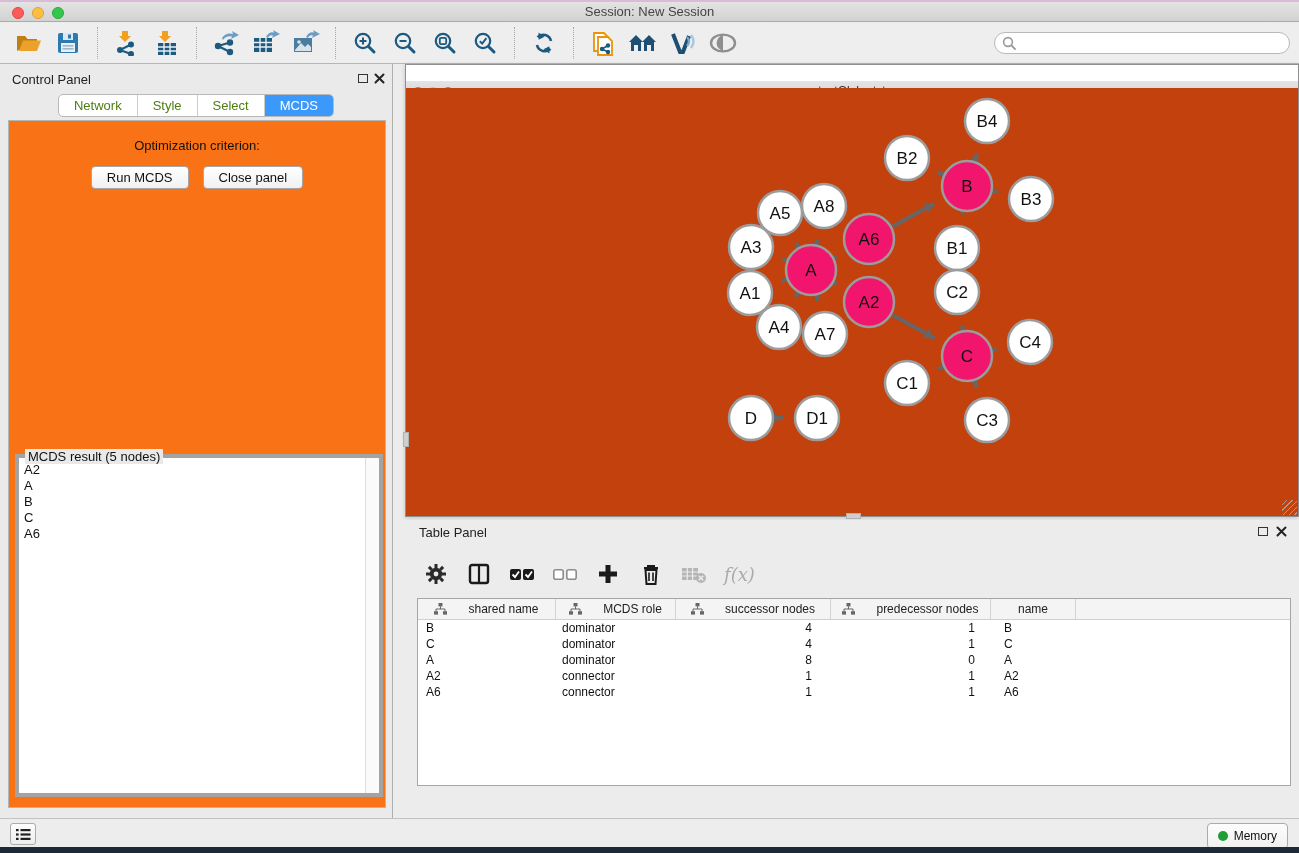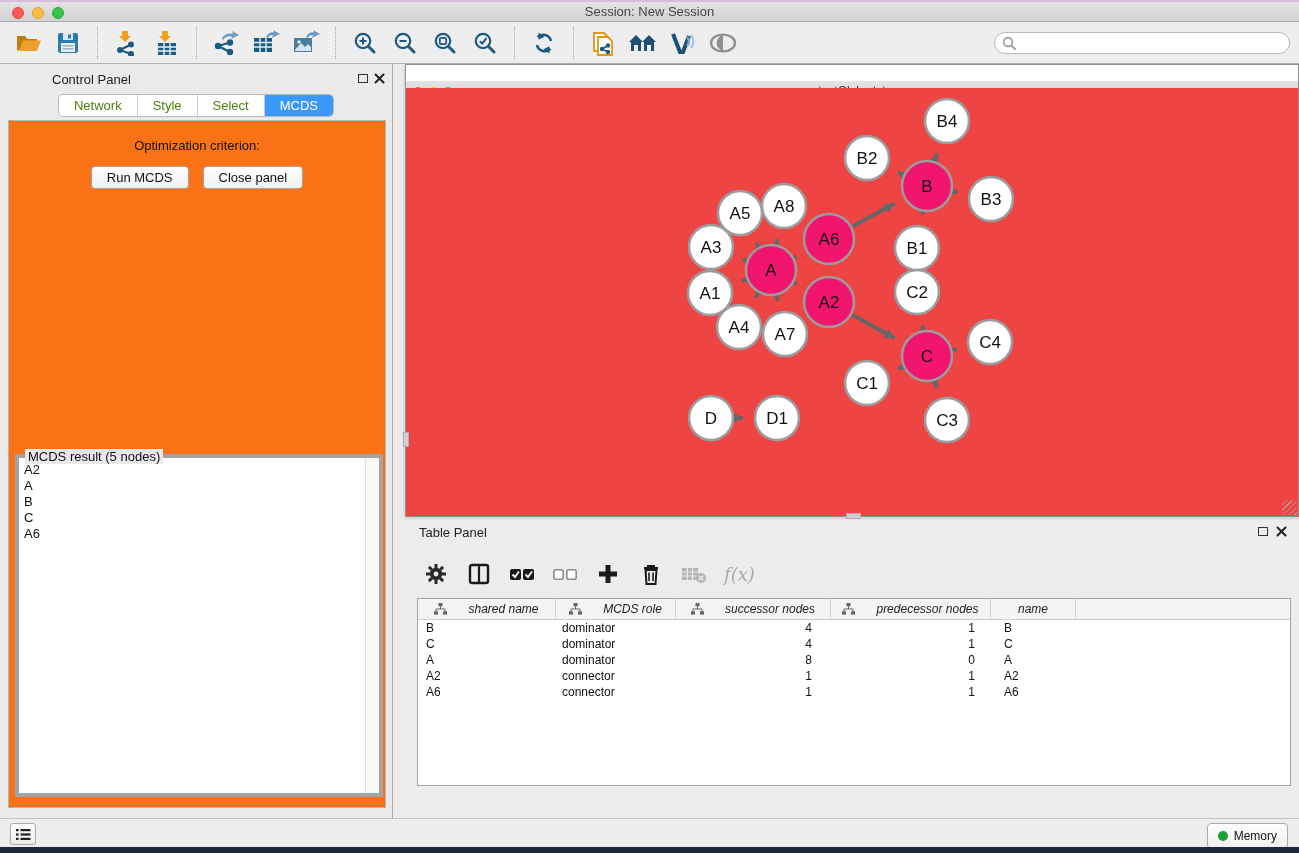--- a/index.html
+++ b/index.html
@@ -21,21 +21,21 @@
     background:#eeeeee; border-bottom:1px solid #b5b5b5; display:flex; align-items:center; padding-left:8px; }
   .tbtn { width:36px; height:34px; display:flex; align-items:center; justify-content:center; margin:0 2px; }
   .tsep { width:1px; height:32px; border-left:1px dotted #a8a8a8; margin:0 9px; }
   .search-wrap { position:absolute; right:9px; top:9px; width:296px; height:22px; background:#fff;
     border:1px solid #b9b9b9; border-radius:12px; display:flex; align-items:center; padding-left:7px; }
   .search-wrap input { border:none; outline:none; flex:1; height:18px; font-size:12px; background:transparent; margin-left:5px; }
 
   
   .control-panel { position:absolute; left:0; top:64px; width:393px; bottom:35px;
     background:#eaeaea; border-right:1px solid #aeaeae; }
-  .panel-head { position:relative; height:30px;margin-left:40px; }
+  .panel-head { position:relative; height:30px; }
   .panel-head .panel-title { position:absolute; left:12px; top:8px; font-size:13px; color:#222; }
   .panel-float { position:absolute; width:10px; height:9px; border:1.5px solid #333; top:10px; }
   .panel-close { position:absolute; top:9px; }
   .control-panel .panel-float { right:24px; }
   .control-panel .panel-close { right:7px; }
 
   .segbar { display:flex; justify-content:center; }
   .segctl { display:inline-flex; border:1px solid #b9b9b9; border-radius:5px; overflow:hidden; background:#fff; }
   .seg { padding:3px 15px; font-size:13px; color:#4d7c0f; border-right:1px solid #ccc; cursor:default; }
   .seg:last-child { border-right:none; }
@@ -61,39 +61,39 @@
 
   
   .net-window { position:absolute; left:405px; top:64px; width:894px; height:453px;
     border:1px solid #8f8f8f; background:#fff; box-shadow:0 1px 4px rgba(0,0,0,0.18); }
   .net-titlebar { position:relative; height:22px; background:linear-gradient(#e4e4e4,#cfcfcf); border-bottom:1px solid #a5a5a5;margin-top:16px; }
   .net-titlebar .title { text-align:center; font-size:12px; line-height:21px; color:#333; }
   .ntl { position:absolute; top:6px; width:10px; height:10px; border-radius:50%; }
   .ntl.red { left:7px; background:#fc5b57; }
   .ntl.yellow { left:22px; background:#fdbe41; }
   .ntl.green { left:37px; background:#34c84a; }
-  .net-canvas { position:absolute; left:0; right:0; top:23px; bottom:0; background:#ef4444; overflow:hidden; }
+  .net-canvas { position:absolute; left:0; right:0; top:23px; bottom:0; background:#c2410c; overflow:hidden;padding-left:40px; }
   .resize-grip { position:absolute; right:1px; bottom:1px; width:15px; height:15px;
     background:repeating-linear-gradient(135deg, transparent 0 3px, #aaa 3px 4px); opacity:0.8; }
   .nub-left { position:absolute; left:-3px; top:367px; width:6px; height:15px; background:#cfcfcf; border:1px solid #b0b0b0; }
   .nub-bottom { position:absolute; bottom:-3px; left:440px; width:15px; height:6px; background:#cfcfcf; border:1px solid #b0b0b0; }
 
   
   .table-panel { position:absolute; left:405px; top:520px; right:0; bottom:35px; background:#ececec; }
   .table-panel .panel-title { position:absolute; left:14px; top:5px; font-size:13px; color:#222; }
   .table-panel .panel-float { right:31px; top:7px; }
   .table-panel .panel-close { right:12px; top:6px; }
   .tp-toolbar { position:absolute; left:18px; top:36px; height:36px; display:flex; align-items:center; gap:17px; }
   .tpbtn { width:26px; height:26px; display:flex; align-items:center; justify-content:center; }
   .fx-label { font-size:18px; font-style:italic; color:#aaa; font-family:"DejaVu Serif",serif; }
 
   .data-table { position:absolute; left:12px; right:8px; top:78px; height:188px; border:1px solid #a5a5a5; background:#fff; }
   .thead { display:flex; height:21px; background:#f4f4f4; border-bottom:1px solid #cfcfcf; }
   .th { display:flex; align-items:center; justify-content:center; gap:21px; font-size:12px; color:#222;
-    border-right:1px solid #d2d2d2;font-style:italic; }
+    border-right:1px solid #d2d2d2; }
   .th:last-child { border-right:none; }
   .c0 { width:138px; } .c1 { width:120px; } .c2 { width:155px; } .c3 { width:160px; } .c4 { width:85px; } .c5 { flex:1; }
   .trow { display:flex; height:16px; }
   .td { font-size:12px; line-height:16px; color:#111; white-space:nowrap; overflow:hidden; }
   .td.c0 { padding-left:8px; } .td.c1 { padding-left:6px; }
   .td.c2 { text-align:right; padding-right:19px; } .td.c3 { text-align:right; padding-right:16px; }
   .td.c4 { padding-left:13px; }
   .tp-tabs { position:absolute; left:0; right:0; top:269px; display:flex; justify-content:center; }
 
   

